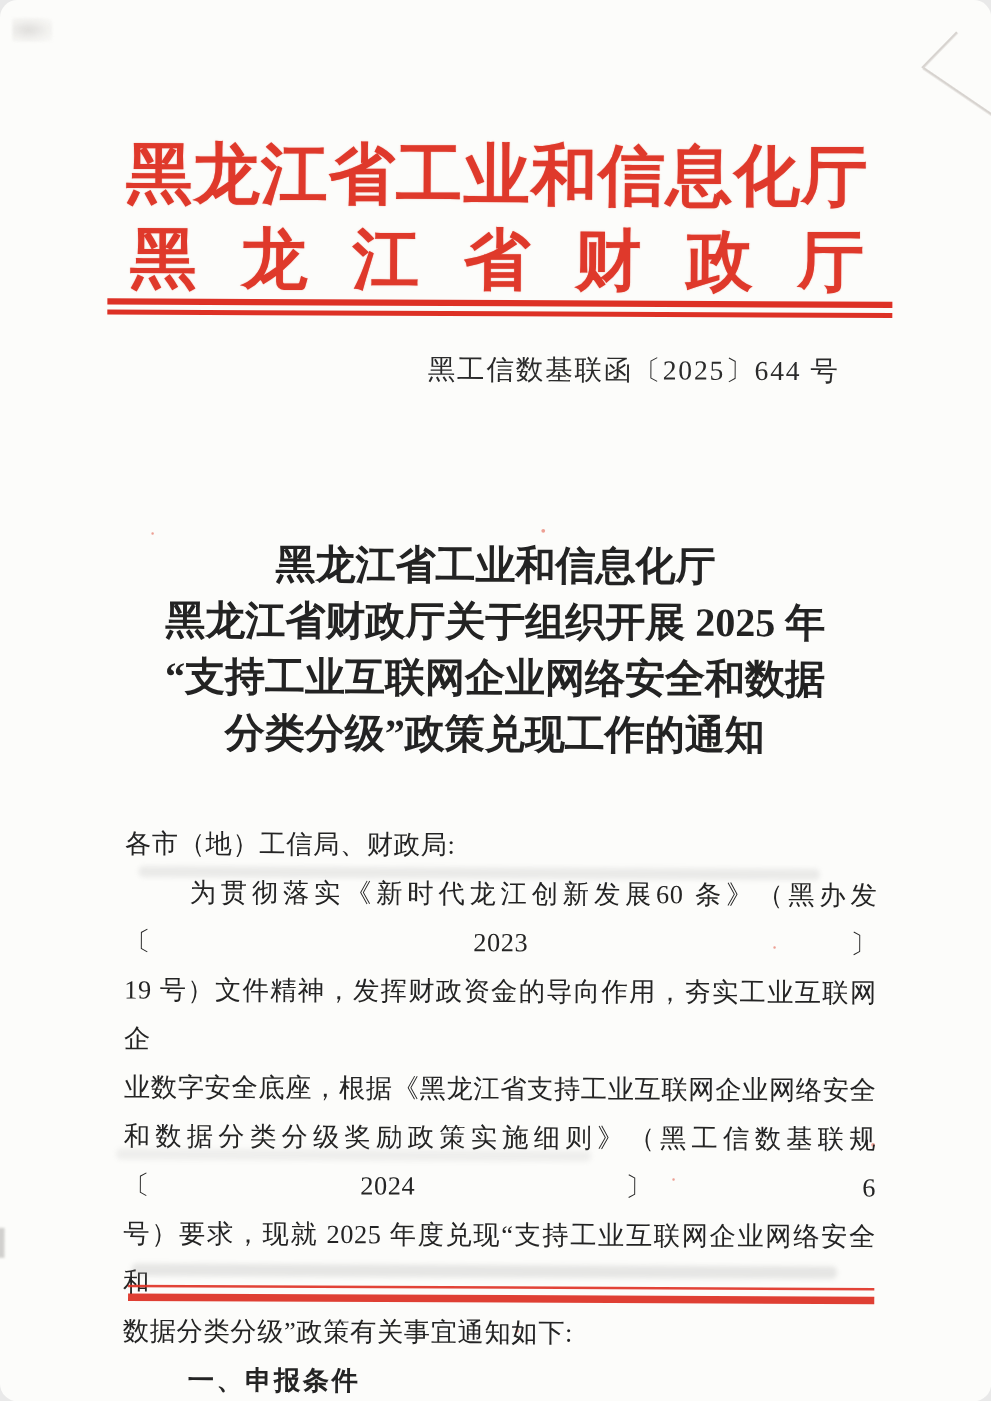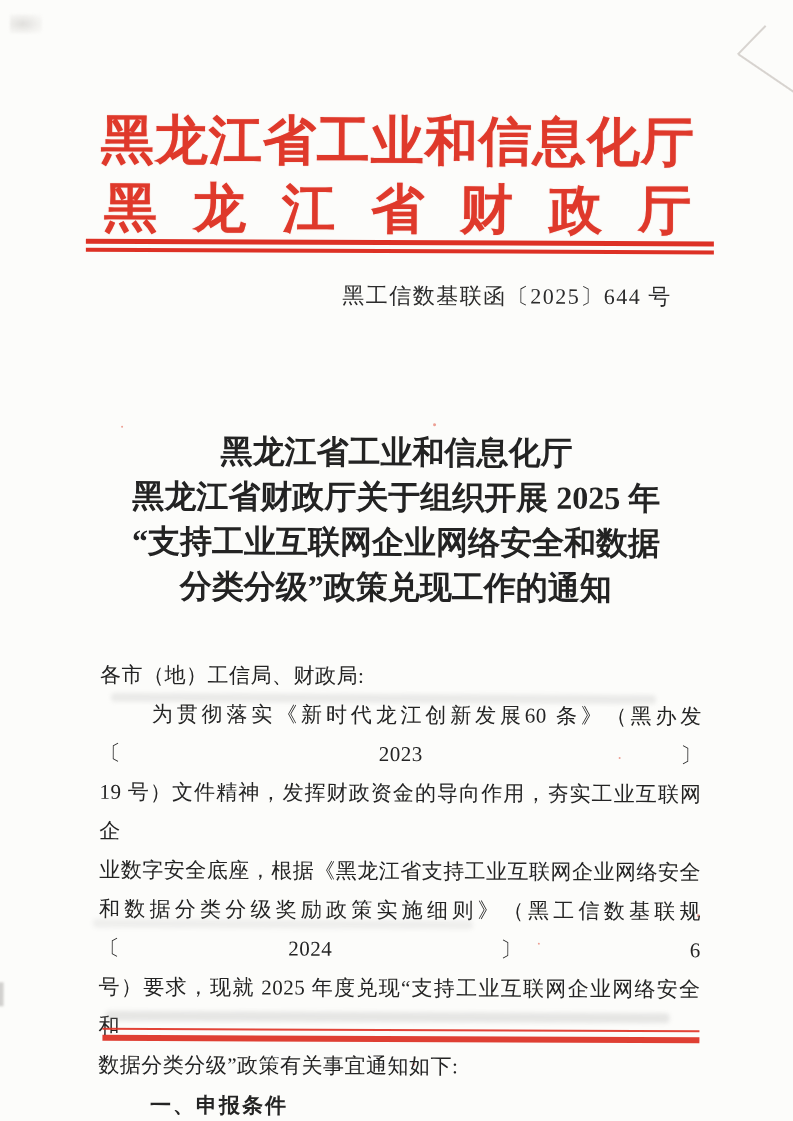--- a/index.html
+++ b/index.html
@@ -5,20 +5,21 @@
   html, body { margin: 0; padding: 0; background: #e9e9e9; }
   .page {
     position: relative;
     width: 793px;
     height: 1121px;
     margin: 0 auto;
     background: #fcfcfa;
     overflow: hidden;
     font-family: "Liberation Serif", "DejaVu Serif", serif;
     color: #262626;
+    border-radius: 14px;
   }
   .tilt {
     position: absolute;
     left: 0; top: 0; width: 100%; height: 100%;
     transform: rotate(0.25deg);
     transform-origin: 50% 40%;
   }
 
   
   .letterhead {

